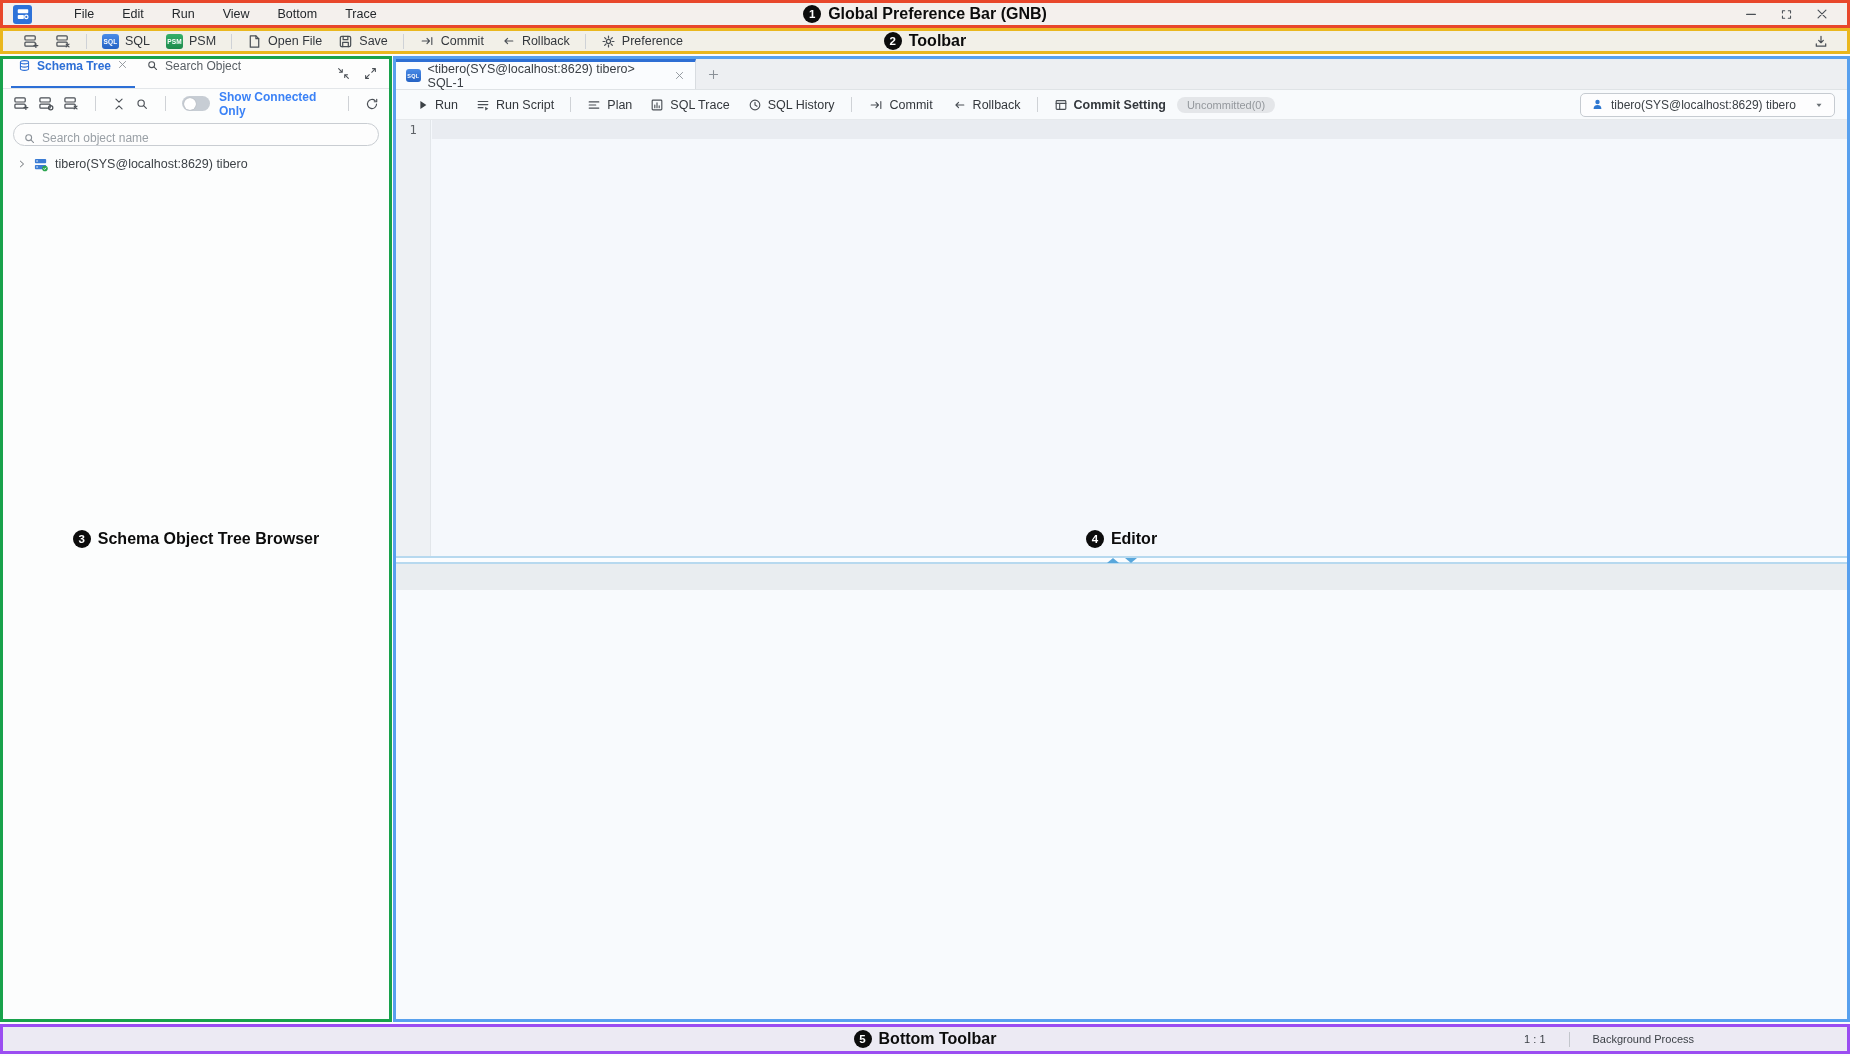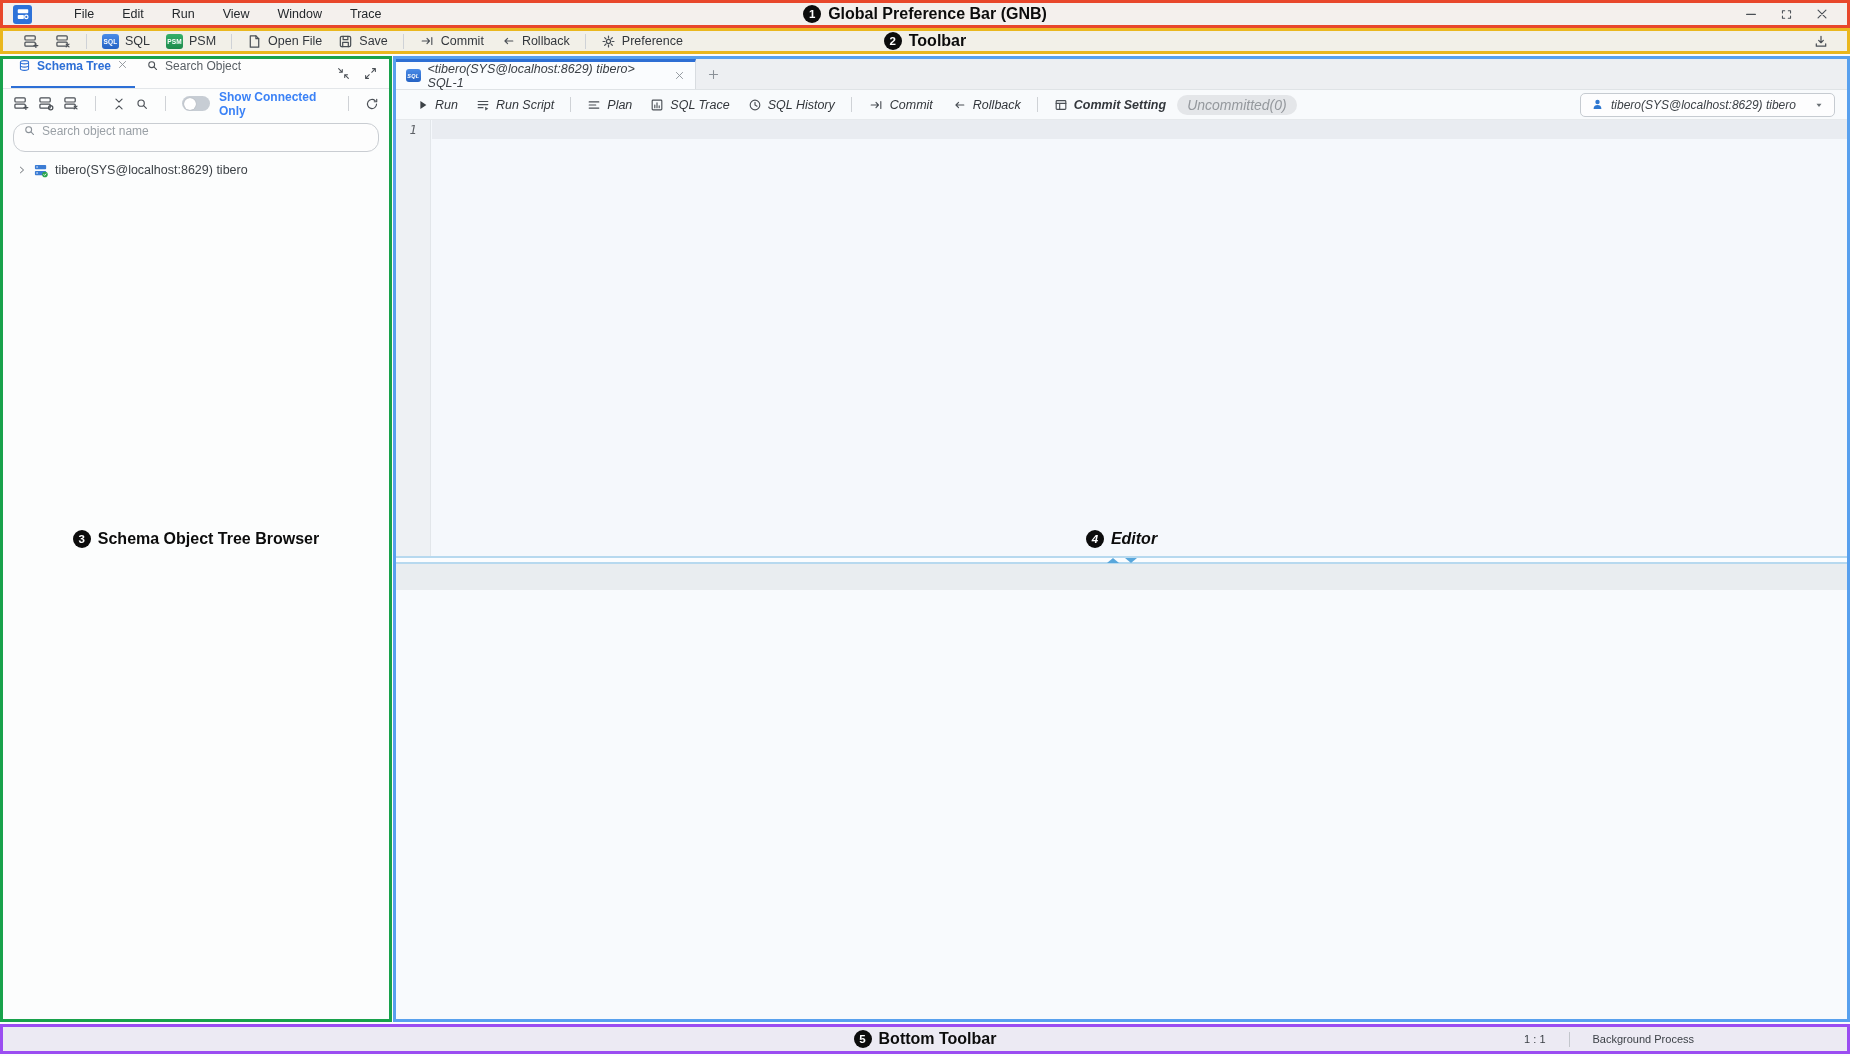--- a/index.html
+++ b/index.html
@@ -44,36 +44,36 @@
   .ptab.active { color:#2d6fd6; font-weight:bold; }
   .ptab.active::after { content:""; position:absolute; left:2px; right:2px; bottom:0; height:2px; background:#2d6fd6; }
   .ptab.inactive { color:#585e64; }
   .panel-tabs .right-icons { margin-left:auto; display:flex; align-items:center; gap:14px; padding-right:6px; }
 
   .tree-toolbar { height:29px; display:flex; align-items:center; padding:0 10px; gap:9px; }
   .toggle { width:28px; height:15px; border-radius:8px; background:#c7cdd4; position:relative; flex:0 0 auto; }
   .toggle .knob { position:absolute; left:1.5px; top:1.5px; width:12px; height:12px; border-radius:50%; background:#fff; box-shadow:0 0 1px rgba(0,0,0,.3); }
   .toggle-label { font-size:12px; font-weight:bold; color:#3b82f6; }
 
-  .tree-search { margin:5px 10px 7px 10px; height:29px; border:1px solid #c9cdd2; border-radius:12px; display:flex; align-items:flex-start; gap:6px; padding:0 9px; background:#fdfdfd; }
+  .tree-search { margin:5px 10px 7px 10px; height:23px; border:1px solid #c9cdd2; border-radius:12px; display:flex; align-items:flex-end; gap:6px; padding:0 9px; background:#fdfdfd; }
   .tree-search input { border:none; outline:none; background:transparent; font-size:12px; color:#444; width:100%; font-family:inherit; }
   .tree-search input::placeholder { color:#9aa0a6; }
 
   .tree-row { display:flex; align-items:center; gap:6px; padding-left:14px; height:22px; font-size:12.5px; color:#3d4247; cursor:default; }
 
   
-  #editor { left:393px; top:56px; width:1457px; height:966px; border:3px solid #58a0ee; background:#15803d;font-style:italic; }
+  #editor { left:393px; top:56px; width:1457px; height:966px; border:3px solid #58a0ee; background:#15803d; }
   .etab-strip { height:31px; background:#edeff2; border-bottom:1px solid #dfe3e6; display:flex; align-items:stretch; }
   .etab { display:flex; align-items:center; gap:7px; padding:0 10px; background:#fafcfe; border-top:3px solid #2e6fd4; border-right:1px solid #d8dce0; font-size:12.5px; color:#3b4046; max-width:300px; cursor:default; }
   .etab-add { width:34px; display:flex; align-items:center; justify-content:center; cursor:default; }
 
   .etoolbar { height:30px; background:#f8fafc; border-bottom:1px solid #e6e9ec; display:flex; align-items:center; padding:0 12px; }
   .ebtn { display:flex; align-items:center; gap:6px; font-size:12.5px; color:#33373c; padding:0 9px; cursor:default; }
   .ebtn.bold { font-weight:bold; }
-  .pill { background:#e4e6e9; color:#94989d; border-radius:10px; font-size:14px; padding:2px 10px; margin-left:2px; }
+  .pill { background:#e4e6e9; color:#94989d; border-radius:10px; font-size:11px; padding:2px 10px; margin-left:2px; }
   .conn-dropdown { margin-left:auto; height:24px; border:1px solid #c6cbd1; border-radius:5px; background:#fdfdfe; display:flex; align-items:center; gap:7px; padding:0 10px; font-size:12px; color:#3c4146; min-width:255px; cursor:default; }
   .conn-dropdown .caret { margin-left:auto; }
 
   .editor-body { position:absolute; left:0; top:61px; right:0; height:436px; background:#f5f8fc; }
   .gutter { position:absolute; left:0; top:0; bottom:0; width:35px; background:#eef1f4; border-right:1px solid #e2e6ea; }
   .lnum { height:19px; display:flex; align-items:center; justify-content:center; font-family:"DejaVu Sans Mono",monospace; font-size:12px; color:#5d6166; }
   .cur-line { position:absolute; left:36px; right:0; top:0; height:19px; background:#e9ecf1; }
 
   .splitter { position:absolute; left:0; top:497px; right:0; height:8px; background:#fbfdff; border-top:2px solid #b7d9ef; border-bottom:2px solid #b7d9ef; }
   .split-handle { position:absolute; left:50%; top:0; transform:translateX(-50%); display:flex; gap:6px; align-items:center; height:4px; }
@@ -100,21 +100,21 @@
           <rect x="2" y="9" width="7" height="4.6" rx="1" fill="#fff"></rect>
           <circle cx="11.8" cy="11.3" r="2.6" fill="#fff"></circle>
           <circle cx="11.8" cy="11.3" r="1.2" fill="#2d72d9"></circle>
         </svg>
     </span>
     <div class="menus">
       <span class="menu-item">File</span>
       <span class="menu-item">Edit</span>
       <span class="menu-item">Run</span>
       <span class="menu-item">View</span>
-      <span class="menu-item">Window</span>
+      <span class="menu-item">Bottom</span>
       <span class="menu-item">Trace</span>
     </div>
     <div class="ann ann-center">
       <span class="num">1</span>
       <span>Global Preference Bar (GNB)</span>
     </div>
     <div class="win-controls">
       <span class="ic">
           <svg width="14" height="14" viewBox="0 0 16 16">
             <path class="stroke" d="M3 8.5h10"></path>

